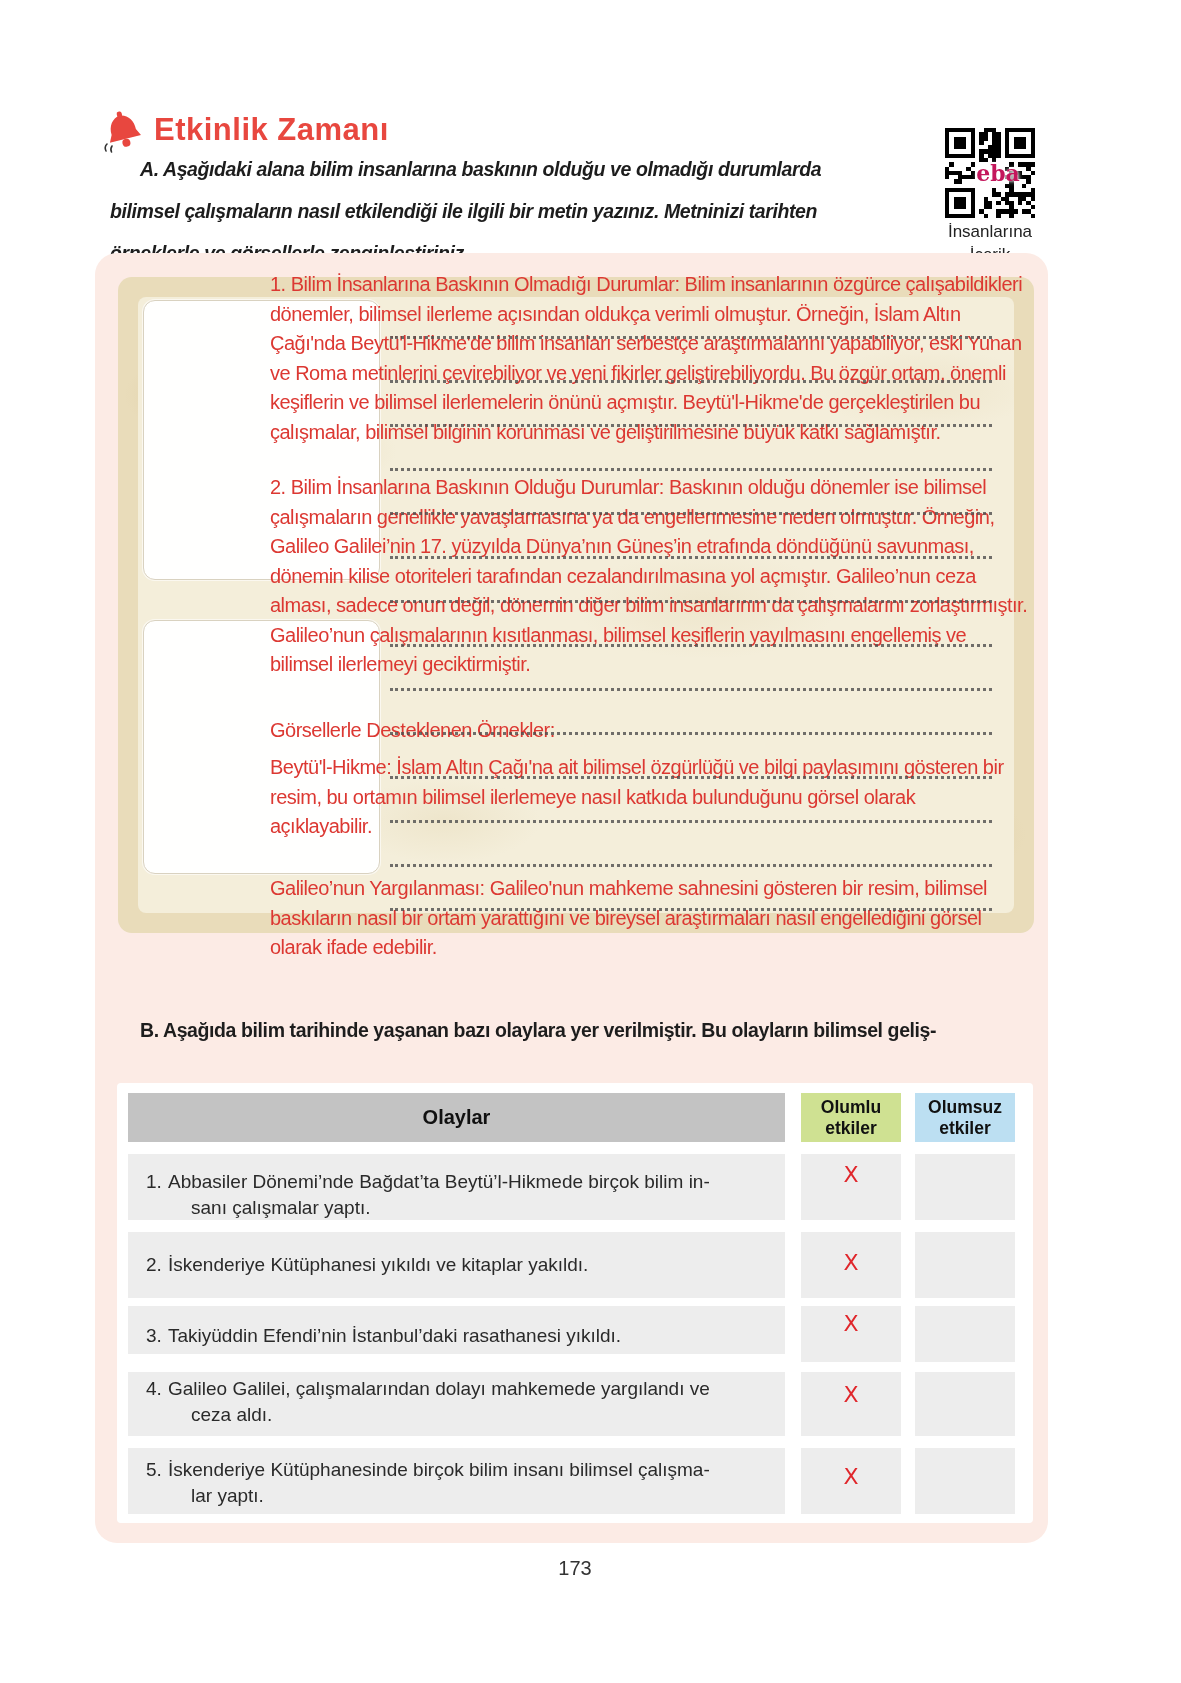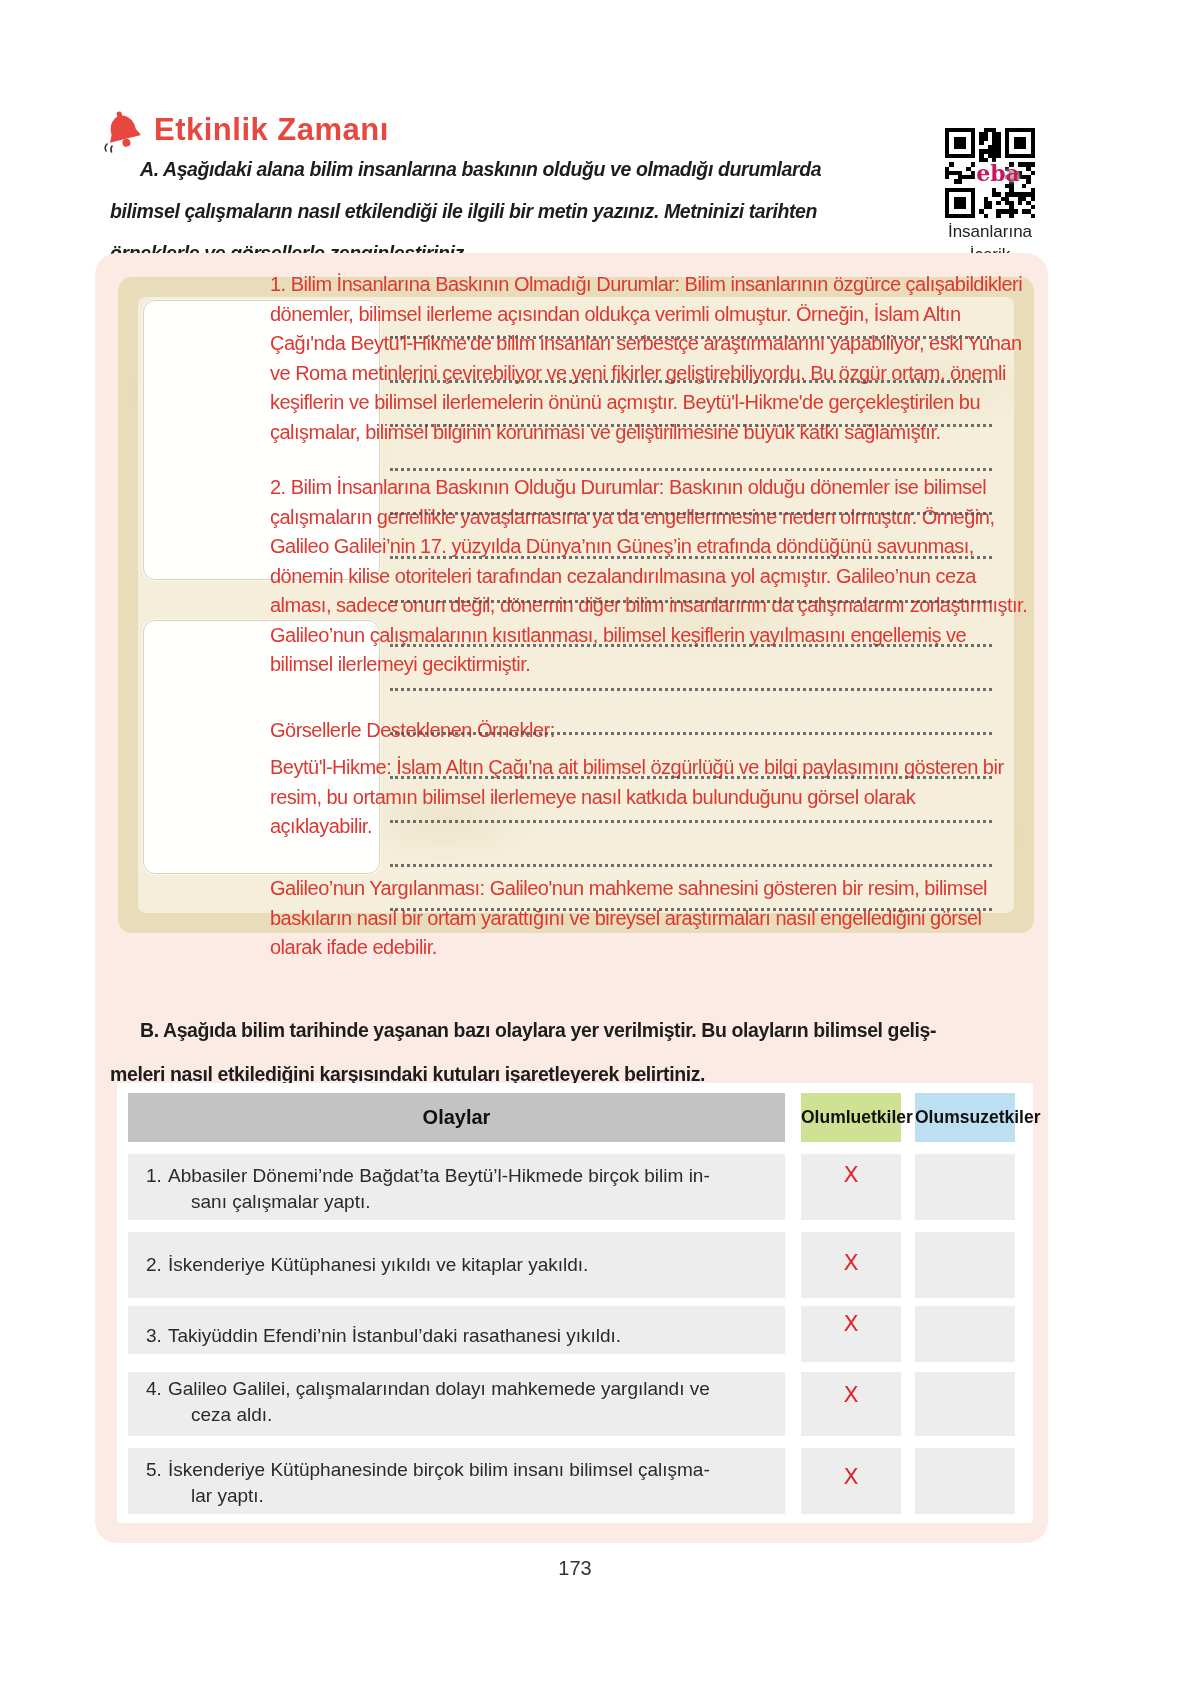--- a/index.html
+++ b/index.html
@@ -59,22 +59,22 @@
   .b-line{position:absolute;font-size:19.5px;font-weight:bold;color:#1d1d1d;
           letter-spacing:-0.4px;white-space:nowrap;}
 
   
   .tbl{position:absolute;left:117px;top:1083px;width:916px;height:440px;
        background:#ffffff;border-radius:4px;}
   .cell{position:absolute;}
   .hdr-main{left:11px;top:10px;width:657px;height:49px;background:#c3c3c3;
             display:flex;align-items:center;justify-content:center;
             font-size:20px;font-weight:bold;color:#111;}
-  .hdr-small{top:10px;width:100px;height:49px;display:flex;flex-direction:row;
-             align-items:center;justify-content:flex-start;font-size:17.5px;font-weight:bold;
+  .hdr-small{top:10px;width:100px;height:49px;display:flex;flex-direction:column;
+             align-items:center;justify-content:center;font-size:17.5px;font-weight:bold;
              color:#111;line-height:21px;}
   .hdr-pos{left:684px;background:#cfe192;}
   .hdr-neg{left:798px;background:#bcdff2;}
   .row-main{left:11px;width:657px;background:#ededed;color:#2a2a2a;font-size:19px;
             line-height:26px;}
   .row-main .txt{padding:0 12px 0 18px;}
   .row-main .l2{padding-left:45px;}
   .num{display:inline-block;width:22px;}
   .mark-cell{width:100px;background:#ededed;text-align:center;
              font-size:22px;color:#e0262b;font-family:"DejaVu Sans",sans-serif;}
@@ -262,35 +262,34 @@
     <div>resim, bu ortamın bilimsel ilerlemeye nasıl katkıda bulunduğunu görsel olarak</div>
     <div>açıklayabilir.</div>
   </div>
   <div class="red-par" style="top:874px">
     <div>Galileo’nun Yargılanması: Galileo'nun mahkeme sahnesini gösteren bir resim, bilimsel</div>
     <div>baskıların nasıl bir ortam yarattığını ve bireysel araştırmaları nasıl engellediğini görsel</div>
     <div>olarak ifade edebilir.</div>
   </div>
 
   <div class="b-line" style="left:140px;top:1019px">B.  Aşağıda bilim tarihinde yaşanan bazı olaylara yer verilmiştir. Bu olayların bilimsel geliş-</div>
-  <div class="b-line" style="left:110px;top:1063px">meleri nasıl etkilediğini karşısındaki kutuları işaretleyerek belirtiniz.</div>
 
   <div class="tbl">
     <div class="cell hdr-main">Olaylar</div>
     <div class="cell hdr-small hdr-pos">
       <span>Olumlu</span>
       <span>etkiler</span>
     </div>
     <div class="cell hdr-small hdr-neg">
       <span>Olumsuz</span>
       <span>etkiler</span>
     </div>
 
     <div class="cell row-main" style="top:71px;height:66px">
-      <div class="txt" style="padding-top:9px">
+      <div class="txt" style="padding-top:15px">
         <span class="num">1.</span><span>Abbasiler Dönemi’nde Bağdat’ta Beytü’l-Hikmede birçok bilim in-</span>
         <div class="l2">sanı çalışmalar yaptı.</div>
       </div>
     </div>
     <div class="cell mark-cell" style="left:684px;top:71px;height:66px;padding-top:8px;box-sizing:border-box">X</div>
     <div class="cell mark-cell" style="left:798px;top:71px;height:66px"></div>
 
     <div class="cell row-main" style="top:149px;height:66px">
       <div class="txt" style="padding-top:20px">
         <span class="num">2.</span><span>İskenderiye Kütüphanesi yıkıldı ve kitaplar yakıldı.</span>

